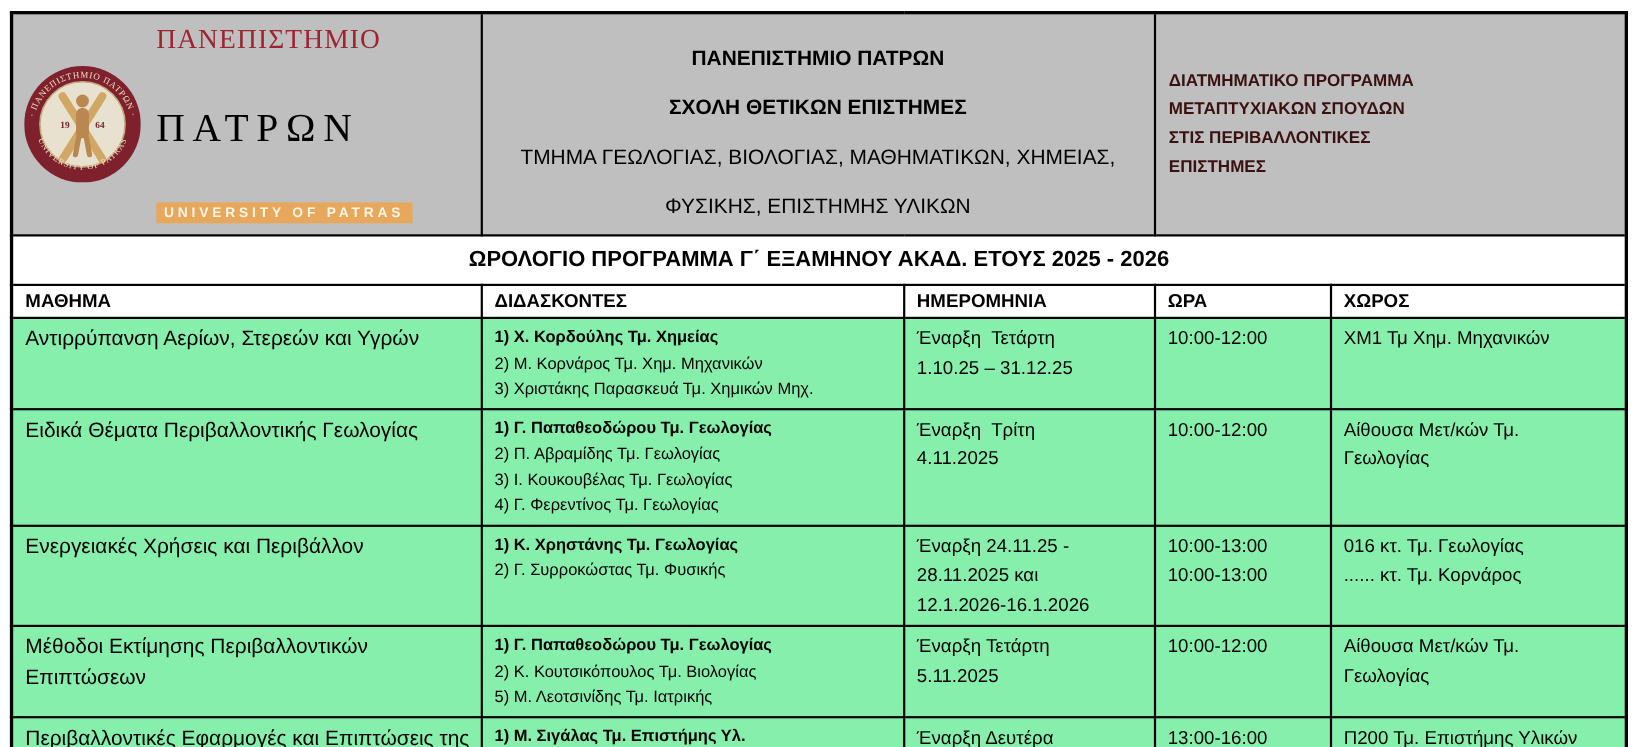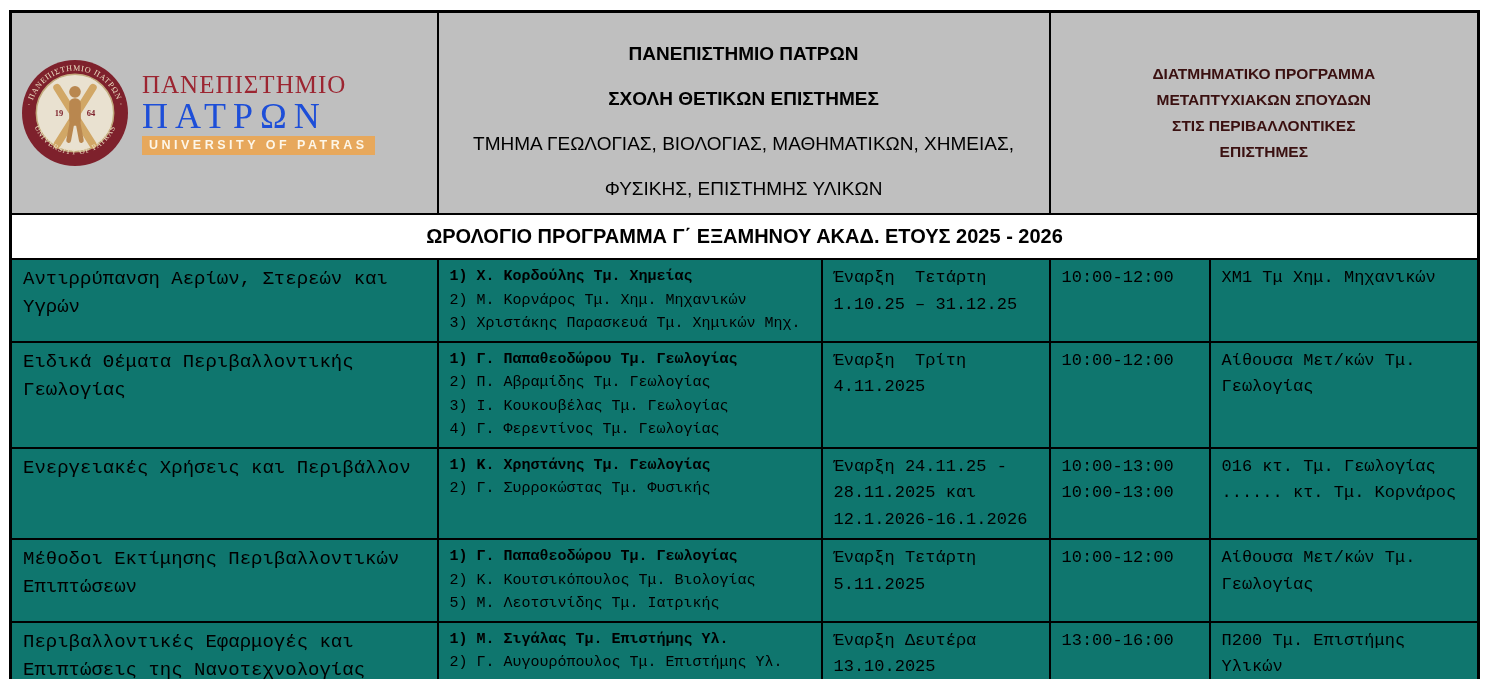--- a/index.html
+++ b/index.html
@@ -23,60 +23,60 @@
     vertical-align: top;
   }
 
   
   tr.banner-row { height: 128px; }
   tr.banner-row td { background: #bfbfbf; vertical-align: middle; }
 
   td.logo-cell { padding: 8px 10px; }
   .logo-wrap { display: flex; align-items: center; gap: 14px; }
   .seal { flex: 0 0 auto; }
-  .wordmark { display: flex; flex-direction: column; align-items: flex-start; }
+  .wordmark { display: flex; flex-direction: column; align-items: flex-start; gap: 48px; }
   .wordmark-l1 {
     font-family: "Liberation Serif", "DejaVu Serif", serif;
     color: #9c2531; font-size: 25px; letter-spacing: 1px; line-height: 27px;
   }
   .wordmark-l2 {
     font-family: "Liberation Serif", "DejaVu Serif", serif;
-    color: #1d4ed8; font-size: 36px; letter-spacing: 7px; line-height: 36px;
+    color: #000000; font-size: 36px; letter-spacing: 7px; line-height: 36px;
   }
   .wordmark-band {
     background: #e7a85c; color: #fdf6e8;
     font-size: 12.5px; font-weight: bold; letter-spacing: 3.5px;
     padding: 2px 7px 3px 7px; margin-top: 2px;
   }
 
   td.center-banner { text-align: center; padding: 10px 14px; }
   .center-line { font-size: 19px; line-height: 29px; white-space: pre-wrap; margin-top: 16px; }
   .center-line.bold { font-weight: bold; }
 
-  td.right-banner { text-align: center; padding: 10px 22px; }
+  td.right-banner { padding: 10px 12px; }
   .right-line {
     color: #3a1010; font-weight: bold;
     font-size: 15.5px; line-height: 26px; white-space: pre-wrap;
   }
 
   
   tr.title-row { height: 45px; }
   tr.title-row td { vertical-align: middle; text-align: center; background: #fff; margin-left: 30px; }
   .doc-title { font-weight: bold; font-size: 20px; letter-spacing: 0; }
 
   
   tr.colhead-row { height: 30px; }
   tr.colhead-row th {
     text-align: left; vertical-align: middle;
     font-size: 17px; font-weight: bold;
     padding: 3px 10px 3px 11px; background: #fff;
   }
 
   
-  tbody.course-rows td { padding: 5px 8px 5px 11px; background: #0f766e; font-family: Liberation Mono, monospace; }
+  tbody.course-rows td { padding: 5px 8px 5px 11px; background: #86efac; }
   tbody.course-rows tr:nth-of-type(1) { height: 78px; }
   tbody.course-rows tr:nth-of-type(2) { height: 92px; }
   tbody.course-rows tr:nth-of-type(3) { height: 77px; }
   tbody.course-rows tr:nth-of-type(4) { height: 78px; }
   tbody.course-rows tr:nth-of-type(5) { height: 52px; }
 
   td.course-cell .line { font-size: 19px; line-height: 28px; }
   td.instructors-cell .line { font-size: 15px; line-height: 22.5px; padding-top: 1px; }
   td.instructors-cell .line:first-child { font-weight: bold; }
   td.date-cell .line, td.time-cell .line, td.location-cell .line {
@@ -145,20 +145,27 @@
           <div class="right-line">ΜΕΤΑΠΤΥΧΙΑΚΩΝ ΣΠΟΥΔΩΝ</div>
           <div class="right-line">ΣΤΙΣ ΠΕΡΙΒΑΛΛΟΝΤΙΚΕΣ</div>
           <div class="right-line">ΕΠΙΣΤΗΜΕΣ</div>
         </td>
       </tr>
       <tr class="title-row">
         <td colspan="5">
           <span class="doc-title">ΩΡΟΛΟΓΙΟ ΠΡΟΓΡΑΜΜΑ Γ΄ ΕΞΑΜΗΝΟΥ ΑΚΑΔ. ΕΤΟΥΣ 2025 - 2026</span>
         </td>
       </tr>
+      <tr class="colhead-row">
+        <th>ΜΑΘΗΜΑ</th>
+        <th>ΔΙΔΑΣΚΟΝΤΕΣ</th>
+        <th>ΗΜΕΡΟΜΗΝΙΑ</th>
+        <th>ΩΡΑ</th>
+        <th>ΧΩΡΟΣ</th>
+      </tr>
     </tbody>
     <tbody class="course-rows">
         <tr>
           <td class="course-cell">
             <div class="line">Αντιρρύπανση Αερίων, Στερεών και Υγρών</div>
           </td>
           <td class="instructors-cell">
             <div class="line">1) Χ. Κορδούλης Τμ. Χημείας</div>
             <div class="line">2) Μ. Κορνάρος Τμ. Χημ. Μηχανικών</div>
             <div class="line">3) Χριστάκης Παρασκευά Τμ. Χημικών Μηχ.</div>

